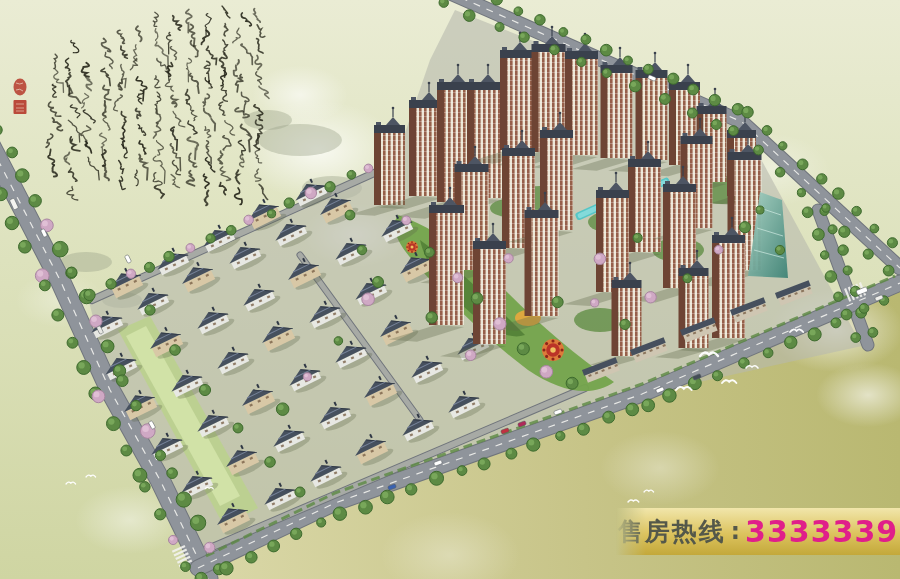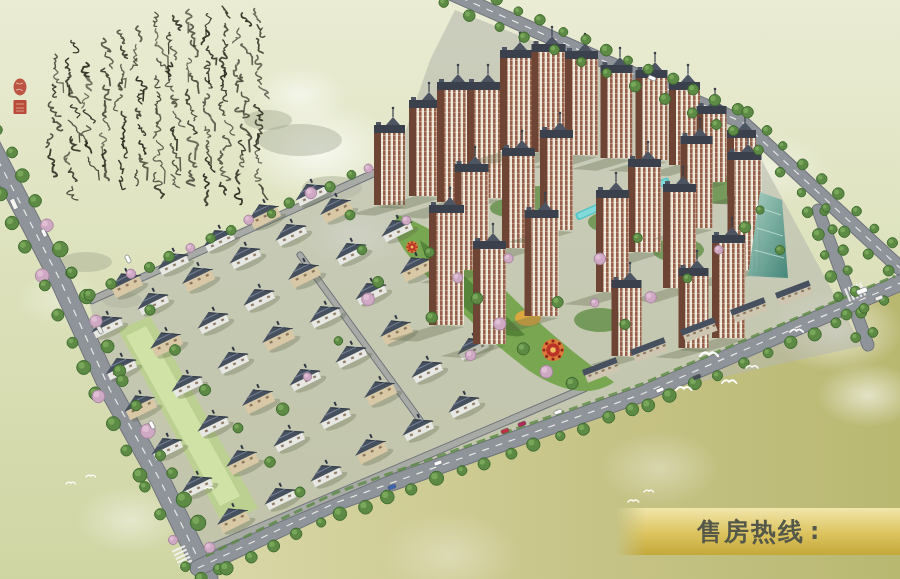--- a/index.html
+++ b/index.html
@@ -1939,14 +1939,15 @@
         <path d="M0,0 Q3,-4 6,-1 Q9,-4 12,0" transform="translate(86,477) scale(0.8)" stroke="#ffffff" stroke-width="1.6" fill="none" stroke-linecap="round" opacity="0.95"></path>
         <path d="M0,0 Q3,-4 6,-1 Q9,-4 12,0" transform="translate(205,489) scale(0.7)" stroke="#ffffff" stroke-width="1.6" fill="none" stroke-linecap="round" opacity="0.95"></path>
         <path d="M0,0 Q3,-4 6,-1 Q9,-4 12,0" transform="translate(628,502) scale(0.9)" stroke="#ffffff" stroke-width="1.6" fill="none" stroke-linecap="round" opacity="0.95"></path>
         <path d="M0,0 Q3,-4 6,-1 Q9,-4 12,0" transform="translate(644,492) scale(0.8)" stroke="#ffffff" stroke-width="1.6" fill="none" stroke-linecap="round" opacity="0.95"></path>
       </g>
   </svg>
 
   <div class="banner" style="background: linear-gradient(rgb(241, 230, 171), rgb(220, 195, 94) 55%, rgb(195, 168, 58));">
     <span class="b-label" style="color: rgb(84, 88, 74);">售房热线</span>
     <span class="b-colon" style="color: rgb(84, 88, 74);">:</span>
+    <span class="b-phone" style="color: rgb(224, 31, 138);">3333339</span>
   </div>
 </div>
 
 </body></html>

